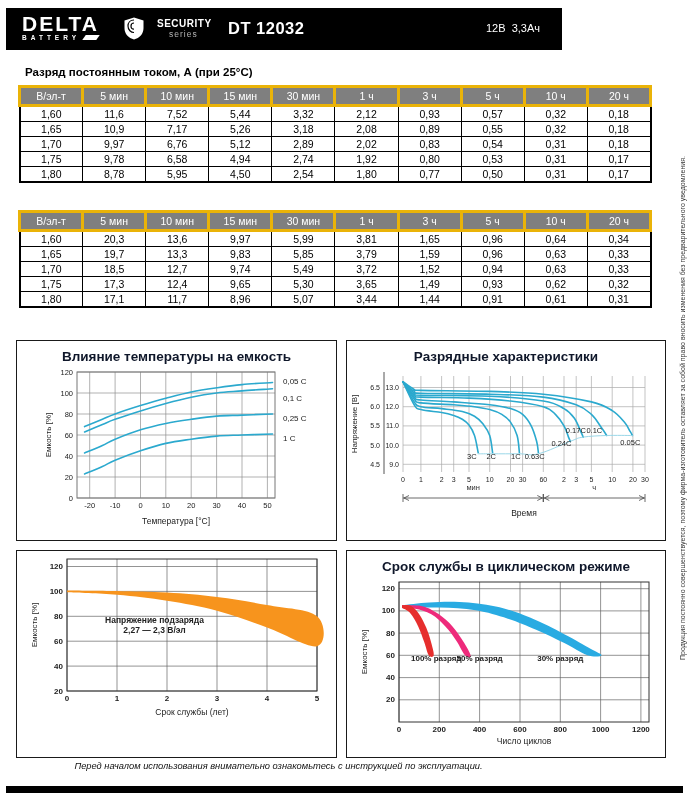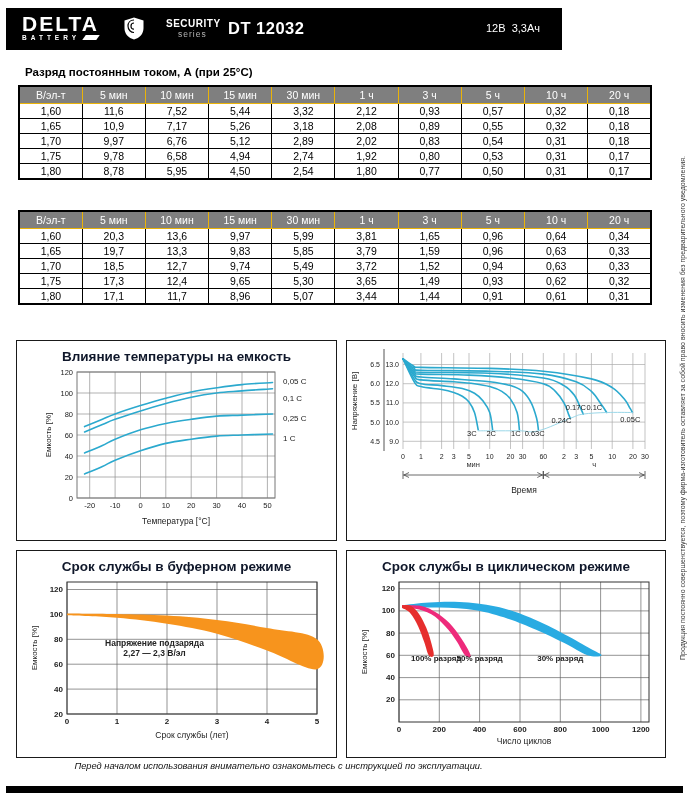--- a/index.html
+++ b/index.html
@@ -6,35 +6,35 @@
   .page{position:relative;width:689px;height:796px;background:#fff;overflow:hidden;
         font-family:"Liberation Sans",sans-serif;color:#000;}
 
   
   .header{position:absolute;left:6px;top:8px;width:556px;height:42px;background:#000;color:#fff;}
   .logo{position:absolute;left:16px;top:5px;}
   .logo-main{font-size:21px;font-weight:bold;letter-spacing:2px;line-height:21px;}
   .logo-sub-row{display:flex;align-items:center;gap:4px;margin-top:0px;}
   .logo-sub{font-size:6.5px;font-weight:bold;letter-spacing:4px;}
   .logo-slash{width:14px;height:5px;background:#fff;transform:skewX(-35deg);}
-  .security{position:absolute;left:118px;top:9px;display:flex;gap:22px;align-items:center;}
+  .security{position:absolute;left:118px;top:9px;display:flex;gap:13px;align-items:center;}
   .sec-title{font-size:10px;font-weight:bold;letter-spacing:0.5px;line-height:11px;}
   .sec-sub{font-size:8.5px;color:#b5b5b5;letter-spacing:1px;margin-left:12px;line-height:10px;}
   .model{position:absolute;left:222px;top:11px;font-size:16.5px;font-weight:bold;letter-spacing:0.5px;}
   .specs{position:absolute;right:22px;top:14px;font-size:11px;}
 
   
   .sec-heading{position:absolute;left:25px;font-size:11.5px;font-weight:bold;}
   #h1{top:66px;} #h2{top:191px;margin-top:22px;}
 
   
   table.dt{position:absolute;left:18px;width:634px;border-collapse:collapse;table-layout:fixed;
            font-size:10.5px;border:2px solid #000;}
   #t1{top:85px;} #t2{top:210px;}
-  .dt th{background:#7f7f7f;color:#fff;font-weight:normal;border:1px solid #eab308;height:16px;padding:0;}
+  .dt th{background:#7f7f7f;color:#fff;font-weight:normal;border:3px solid #eab308;height:16px;padding:0;}
   .dt td{border:1px solid #000;text-align:center;height:14px;padding:0;color:#000;}
 
   .note{position:absolute;left:20px;top:306px;width:636px;font-size:9.3px;font-style:italic;
         line-height:1.5;color:#111;}
 
   
   .chart-box{position:absolute;border:1px solid #1a1a1a;background:#fff;}
   #cb0{left:16px;top:340px;width:319px;height:199px;}
   #cb1{left:346px;top:340px;width:318px;height:199px;}
   #cb2{left:16px;top:550px;width:319px;height:206px;}
@@ -279,20 +279,21 @@
         <text x="266" y="20.4" font-size="8" fill="#222">0,05 C</text>
         <text x="266" y="37.3" font-size="8" fill="#222">0,1 C</text>
         <text x="266" y="57.2" font-size="8" fill="#222">0,25 C</text>
         <text x="266" y="77.2" font-size="8" fill="#222">1 C</text>
         <text x="159" y="160" text-anchor="middle" font-size="8.5" fill="#222">Температура [°C]</text>
         <text x="34" y="71" text-anchor="middle" font-size="8" fill="#222" transform="rotate(-90 34 71)">Емкость [%]</text>
       </svg>
   </div>
 
   <div class="chart-box" id="cb1">
+    <div class="chart-title">Разрядные характеристики</div>
     <svg class="chart" width="316" height="168">
         <line x1="56" y1="12" x2="56" y2="108" stroke="#ababab" stroke-width="0.7"></line>
         <line x1="73.9" y1="12" x2="73.9" y2="108" stroke="#ababab" stroke-width="0.7"></line>
         <line x1="94.6" y1="12" x2="94.6" y2="108" stroke="#ababab" stroke-width="0.7"></line>
         <line x1="106.7" y1="12" x2="106.7" y2="108" stroke="#ababab" stroke-width="0.7"></line>
         <line x1="122" y1="12" x2="122" y2="108" stroke="#ababab" stroke-width="0.7"></line>
         <line x1="142.7" y1="12" x2="142.7" y2="108" stroke="#ababab" stroke-width="0.7"></line>
         <line x1="163.5" y1="12" x2="163.5" y2="108" stroke="#ababab" stroke-width="0.7"></line>
         <line x1="175.6" y1="12" x2="175.6" y2="108" stroke="#ababab" stroke-width="0.7"></line>
         <line x1="196.3" y1="12" x2="196.3" y2="108" stroke="#ababab" stroke-width="0.7"></line>
@@ -361,21 +362,20 @@
         <line x1="298" y1="130" x2="298" y2="138" stroke="#444" stroke-width="0.8"></line>
         <path d="M202.3,131.5L197.3,134L202.3,136.5" fill="none" stroke="#444" stroke-width="0.8"></path>
         <path d="M292,131.5L297,134L292,136.5" fill="none" stroke="#444" stroke-width="0.8"></path>
         <text x="247.15" y="126" text-anchor="middle" font-size="7.5" fill="#333">ч</text>
         <text x="177" y="152" text-anchor="middle" font-size="8.5" fill="#222">Время</text>
         <text x="10" y="60" text-anchor="middle" font-size="8" fill="#222" transform="rotate(-90 10 60)">Напряжение [В]</text>
       </svg>
   </div>
 
   <div class="chart-box" id="cb2">
-    <div class="chart-title">Срок службы в буферном режиме</div>
     <svg class="chart" width="317" height="176">
         <line x1="50" y1="8" x2="50" y2="140" stroke="#666" stroke-width="0.7"></line>
         <line x1="100" y1="8" x2="100" y2="140" stroke="#666" stroke-width="0.7"></line>
         <line x1="150" y1="8" x2="150" y2="140" stroke="#666" stroke-width="0.7"></line>
         <line x1="200" y1="8" x2="200" y2="140" stroke="#666" stroke-width="0.7"></line>
         <line x1="250" y1="8" x2="250" y2="140" stroke="#666" stroke-width="0.7"></line>
         <line x1="300" y1="8" x2="300" y2="140" stroke="#666" stroke-width="0.7"></line>
         <line x1="50" y1="140" x2="300" y2="140" stroke="#666" stroke-width="0.7"></line>
         <line x1="50" y1="115.1" x2="300" y2="115.1" stroke="#666" stroke-width="0.7"></line>
         <line x1="50" y1="90.2" x2="300" y2="90.2" stroke="#666" stroke-width="0.7"></line>

